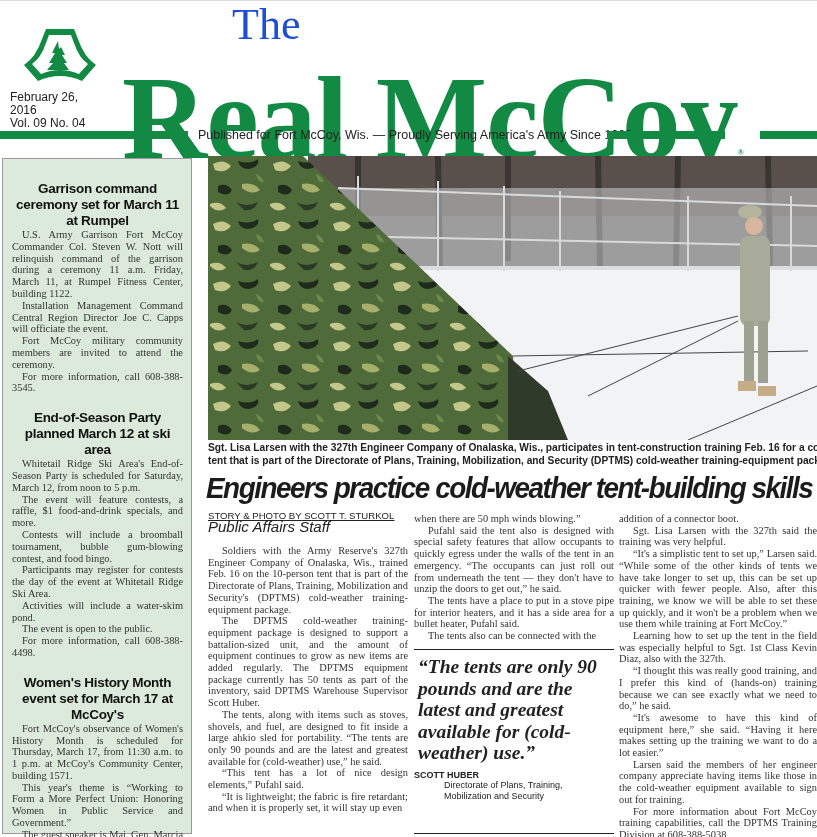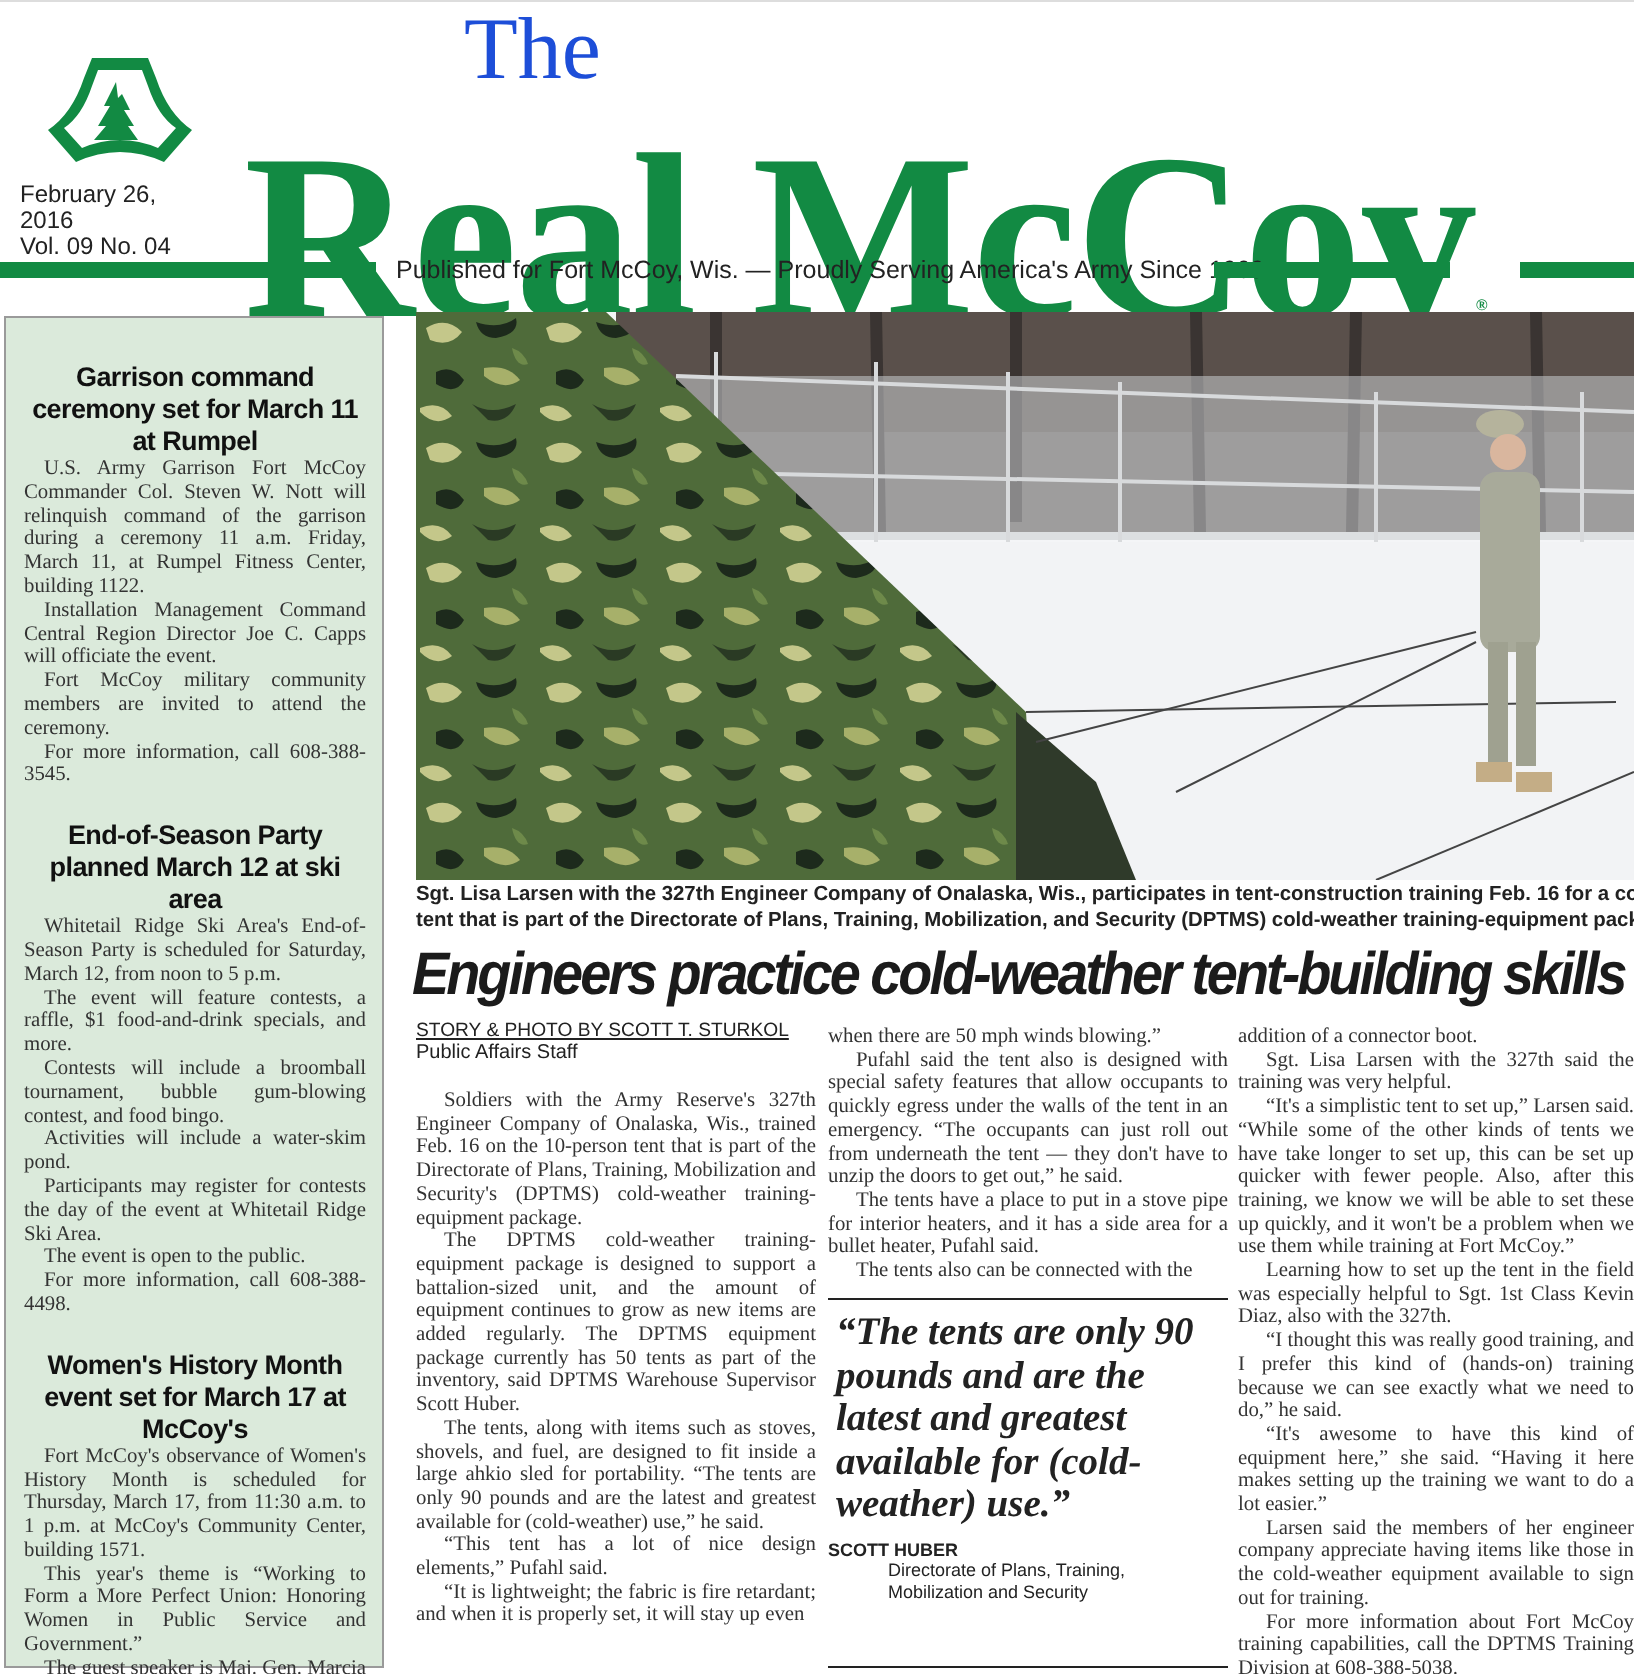--- a/index.html
+++ b/index.html
@@ -27,21 +27,21 @@
     .caption { position:absolute; left:208px; top:442px; width:609px; font-family:"Liberation Sans", sans-serif; font-weight:bold; font-size:10.2px; line-height:12.5px; color:#222; white-space:nowrap; overflow:hidden; }
     .headline { position:absolute; left:206px; top:470px; width:611px; font-family:"Liberation Sans", sans-serif; font-weight:bold; font-style:italic; font-size:30px; line-height:36px; color:#1b1b1b; letter-spacing:-1.6px; white-space:nowrap; transform:scaleX(0.93); transform-origin:left; }
 
     .col { position:absolute; top:510px; width:200px; font-family:"Liberation Serif", serif; font-size:10.4px; line-height:11.7px; color:#333; text-align:justify; }
     .col p { margin:0; text-indent:14px; }
     .col p.noind { text-indent:0; }
     .col1 { left:208px; }
     .col2 { left:414px; top:513px; }
     .col3 { left:619px; top:513px; width:198px; }
     .byline { font-family:"Liberation Sans", sans-serif; font-weight:normal; font-size:9.6px; text-decoration:underline; color:#222; text-indent:0; line-height:11px; }
-    .byrole { font-family:"Liberation Sans", sans-serif; font-size:10px; color:#222; line-height:11px; margin-bottom:13px !important; text-indent:0 !important; }
+    .byrole { font-family:"Liberation Sans", sans-serif; font-size:15px; color:#222; line-height:11px; margin-bottom:13px !important; text-indent:0 !important;font-style:italic; }
 
     .pullquote { position:absolute; left:414px; top:649px; width:200px; height:185px; border-top:1.5px solid #222; border-bottom:1.5px solid #222; box-sizing:border-box; text-align:left; }
     .pq-text { margin-top:6px; font-family:"Liberation Serif", serif; font-style:italic; font-weight:bold; font-size:19.5px; line-height:21.5px; color:#222; padding:0 4px; }
     .pq-name { margin-top:6px; font-family:"Liberation Sans", sans-serif; font-weight:bold; font-size:9px; color:#222; }
     .pq-role { font-family:"Liberation Sans", sans-serif; font-size:9px; line-height:11px; color:#222; padding:0 30px; }
   </style>
 </head>
 <body>
 
 <div class="masthead">
@@ -68,22 +68,22 @@
     <p>U.S. Army Garrison Fort McCoy Commander Col. Steven W. Nott will relinquish command of the garrison during a ceremony 11 a.m. Friday, March 11, at Rumpel Fitness Center, building 1122.</p>
     <p>Installation Management Command Central Region Director Joe C. Capps will officiate the event.</p>
     <p>Fort McCoy military community members are invited to attend the ceremony.</p>
     <p>For more information, call 608-388-3545.</p>
   </div>
   <div class="brief brief-2">
     <h3>End-of-Season Party planned March 12 at ski area</h3>
     <p>Whitetail Ridge Ski Area's End-of-Season Party is scheduled for Saturday, March 12, from noon to 5 p.m.</p>
     <p>The event will feature contests, a raffle, $1 food-and-drink specials, and more.</p>
     <p>Contests will include a broomball tournament, bubble gum-blowing contest, and food bingo.</p>
+    <p>Participants may register for contests the day of the event at Whitetail Ridge Ski Area.</p>
     <p>Activities will include a water-skim pond.</p>
-    <p>Participants may register for contests the day of the event at Whitetail Ridge Ski Area.</p>
     <p>The event is open to the public.</p>
     <p>For more information, call 608-388-4498.</p>
   </div>
   <div class="brief brief-3">
     <h3>Women's History Month event set for March 17 at McCoy's</h3>
     <p>Fort McCoy's observance of Women's History Month is scheduled for Thursday, March 17, from 11:30 a.m. to 1 p.m. at McCoy's Community Center, building 1571.</p>
     <p>This year's theme is “Working to Form a More Perfect Union: Honoring Women in Public Service and Government.”</p>
     <p>The guest speaker is Maj. Gen. Marcia Anderson, the first African-American female two-star general in the Army Reserve.</p>
 
   </div>

